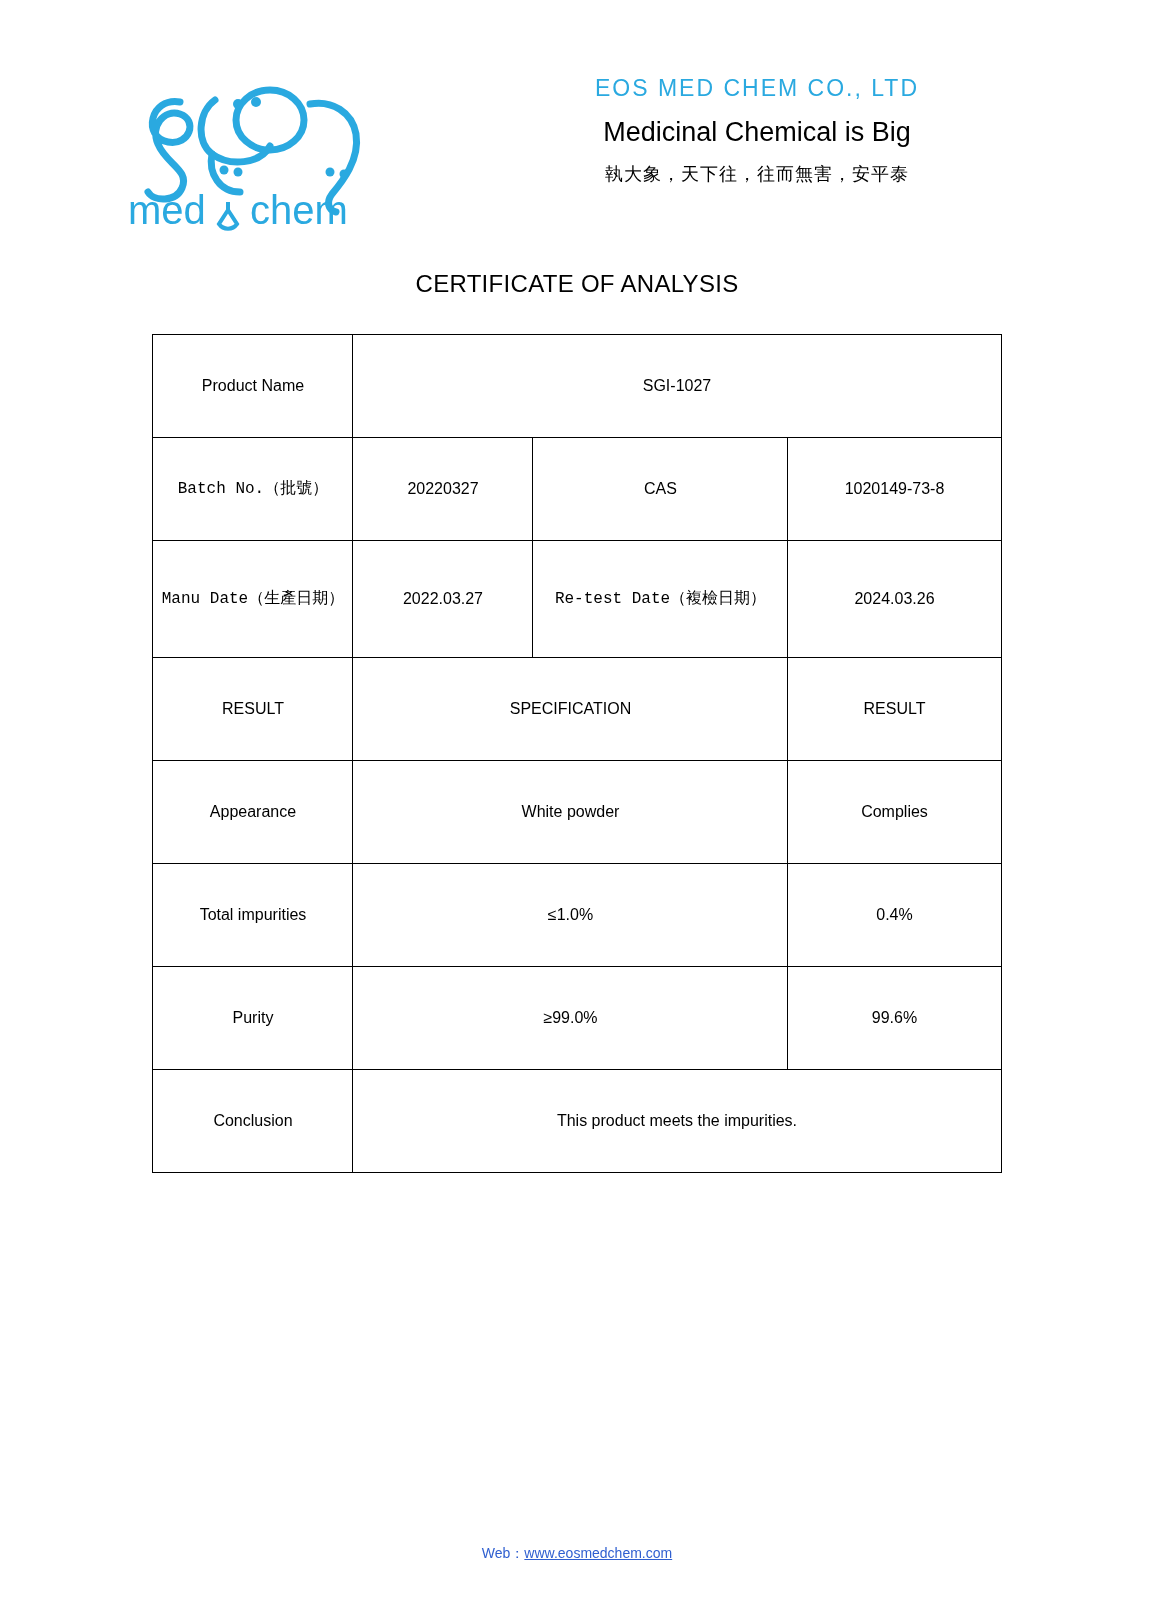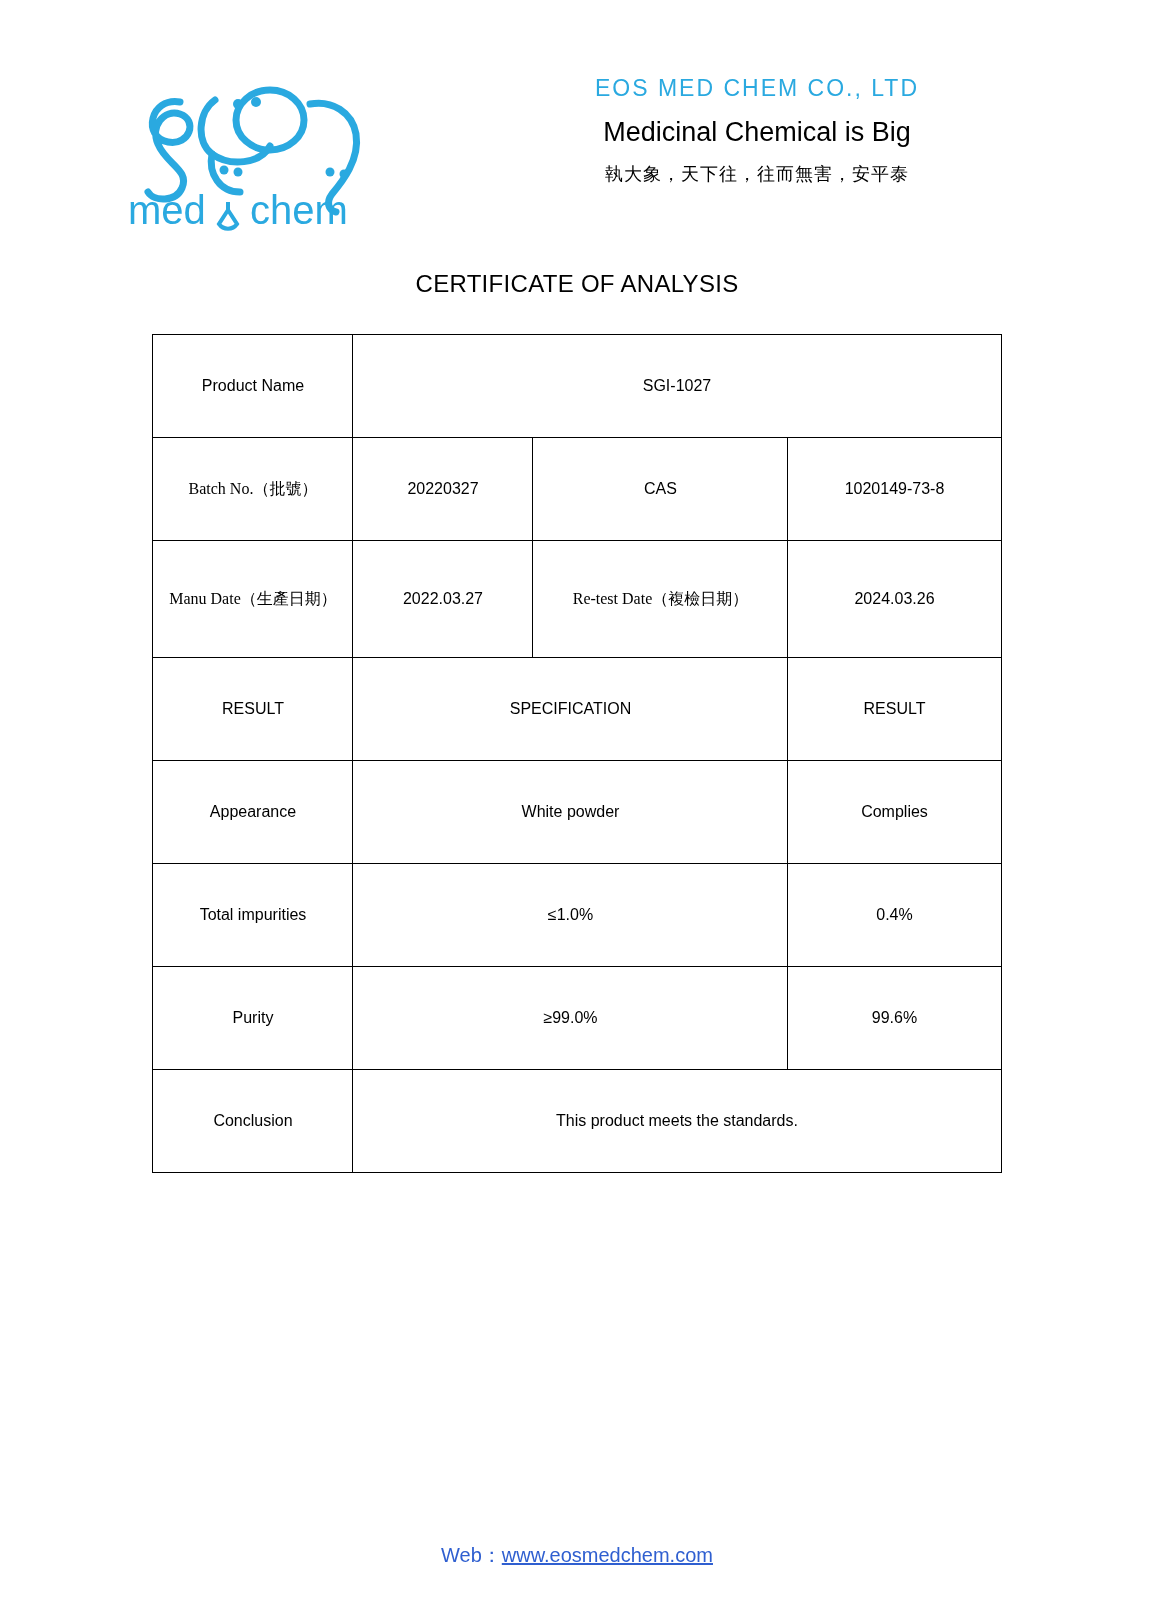--- a/index.html
+++ b/index.html
@@ -82,32 +82,32 @@
     font-size: 16px;
     padding: 8px 6px;
     line-height: 1.5;
   }
   .row-h-1 td { height: 86px; }
   .row-h-2 td { height: 86px; }
   .row-h-3 td { height: 100px; }
   .row-h-4 td { height: 86px; }
   .row-h-5 td { height: 86px; }
   .cell-cn {
-    font-family: Liberation Serif, serif;
+    font-family: Liberation Mono, monospace;
   }
 
   
   .footer {
     position: absolute;
-    bottom: 28px;
+    bottom: 36px;
     left: 0;
     width: 100%;
     text-align: center;
     color: #2f5fd0;
-    font-size: 20px;
+    font-size: 14px;
     line-height: 2.05;
   }
   .footer a,
   .footer .link {
     color: #2f5fd0;
     text-decoration: underline;
   }
   .footer .lbl {
     text-decoration: none;
   }
@@ -199,21 +199,21 @@
       <td>0.4%</td>
     </tr>
     <tr class="row-h-5">
       <td>Purity</td>
       <td colspan="2">≥99.0%</td>
       <td>99.6%</td>
     </tr>
 
     <tr class="row-h-5">
       <td>Conclusion</td>
-      <td colspan="3">This product meets the standards.</td>
+      <td colspan="3">This product meets the impurities.</td>
     </tr>
   </tbody>
 </table>
 
 <div class="footer">
   <div>
     <span class="lbl">Web：</span><span class="link">www.eosmedchem.com</span>
   </div>
 </div>
 

